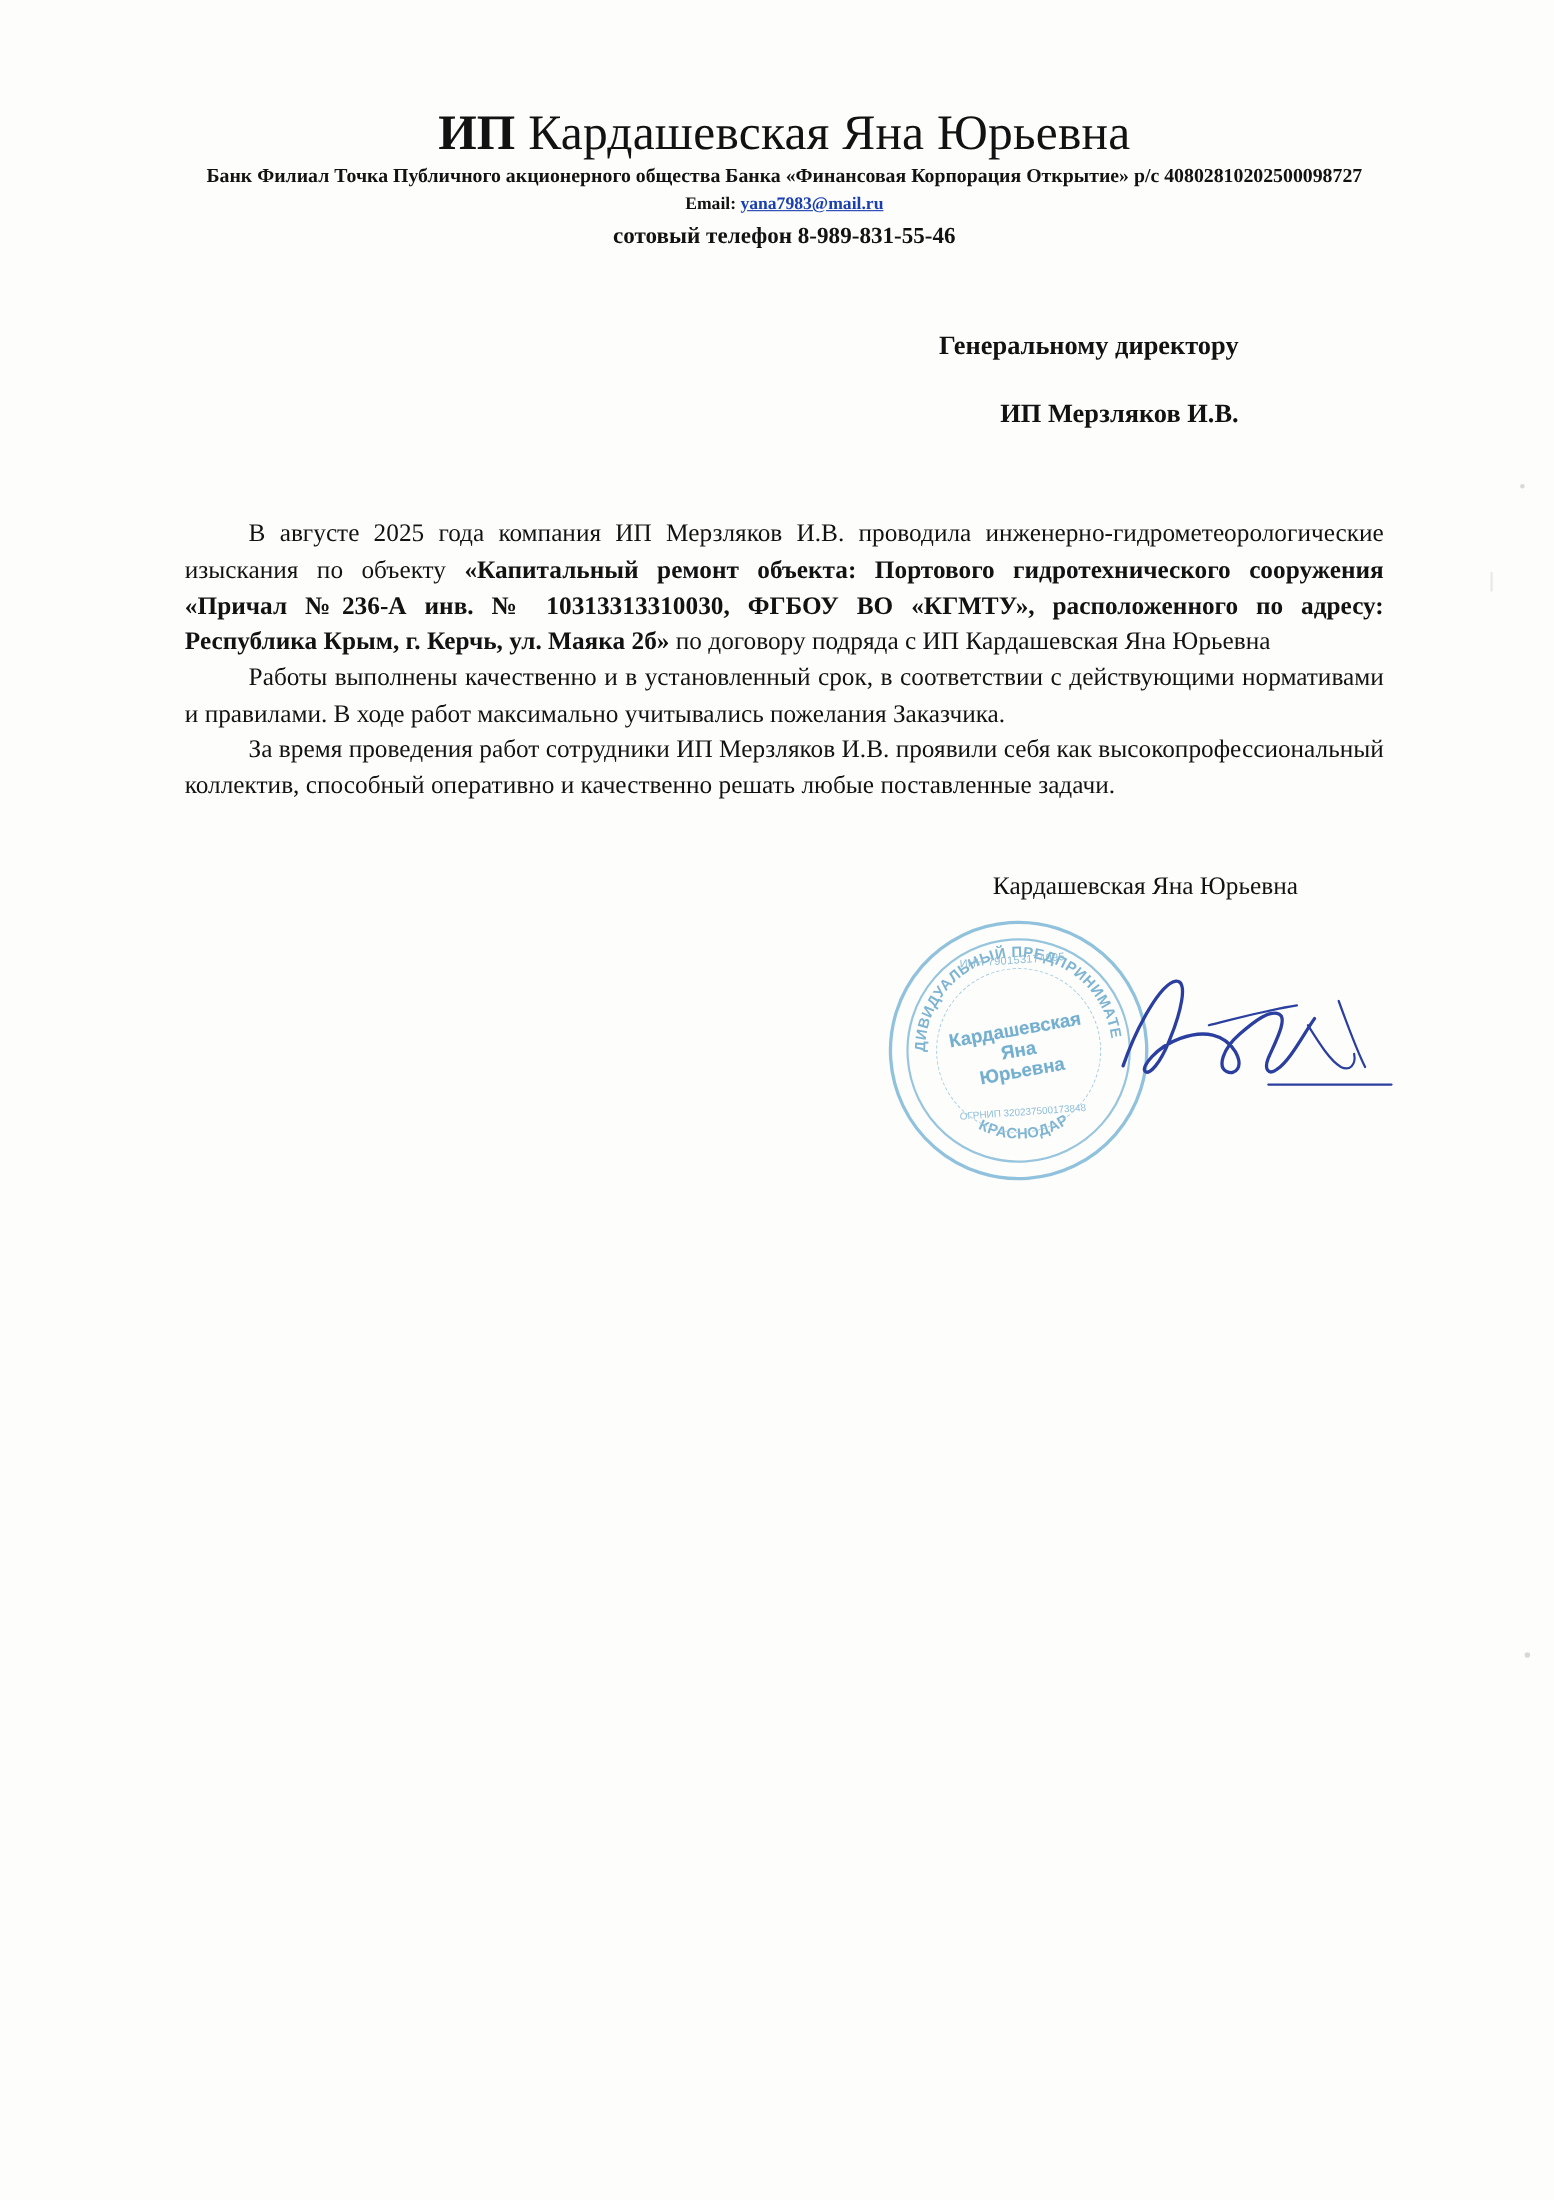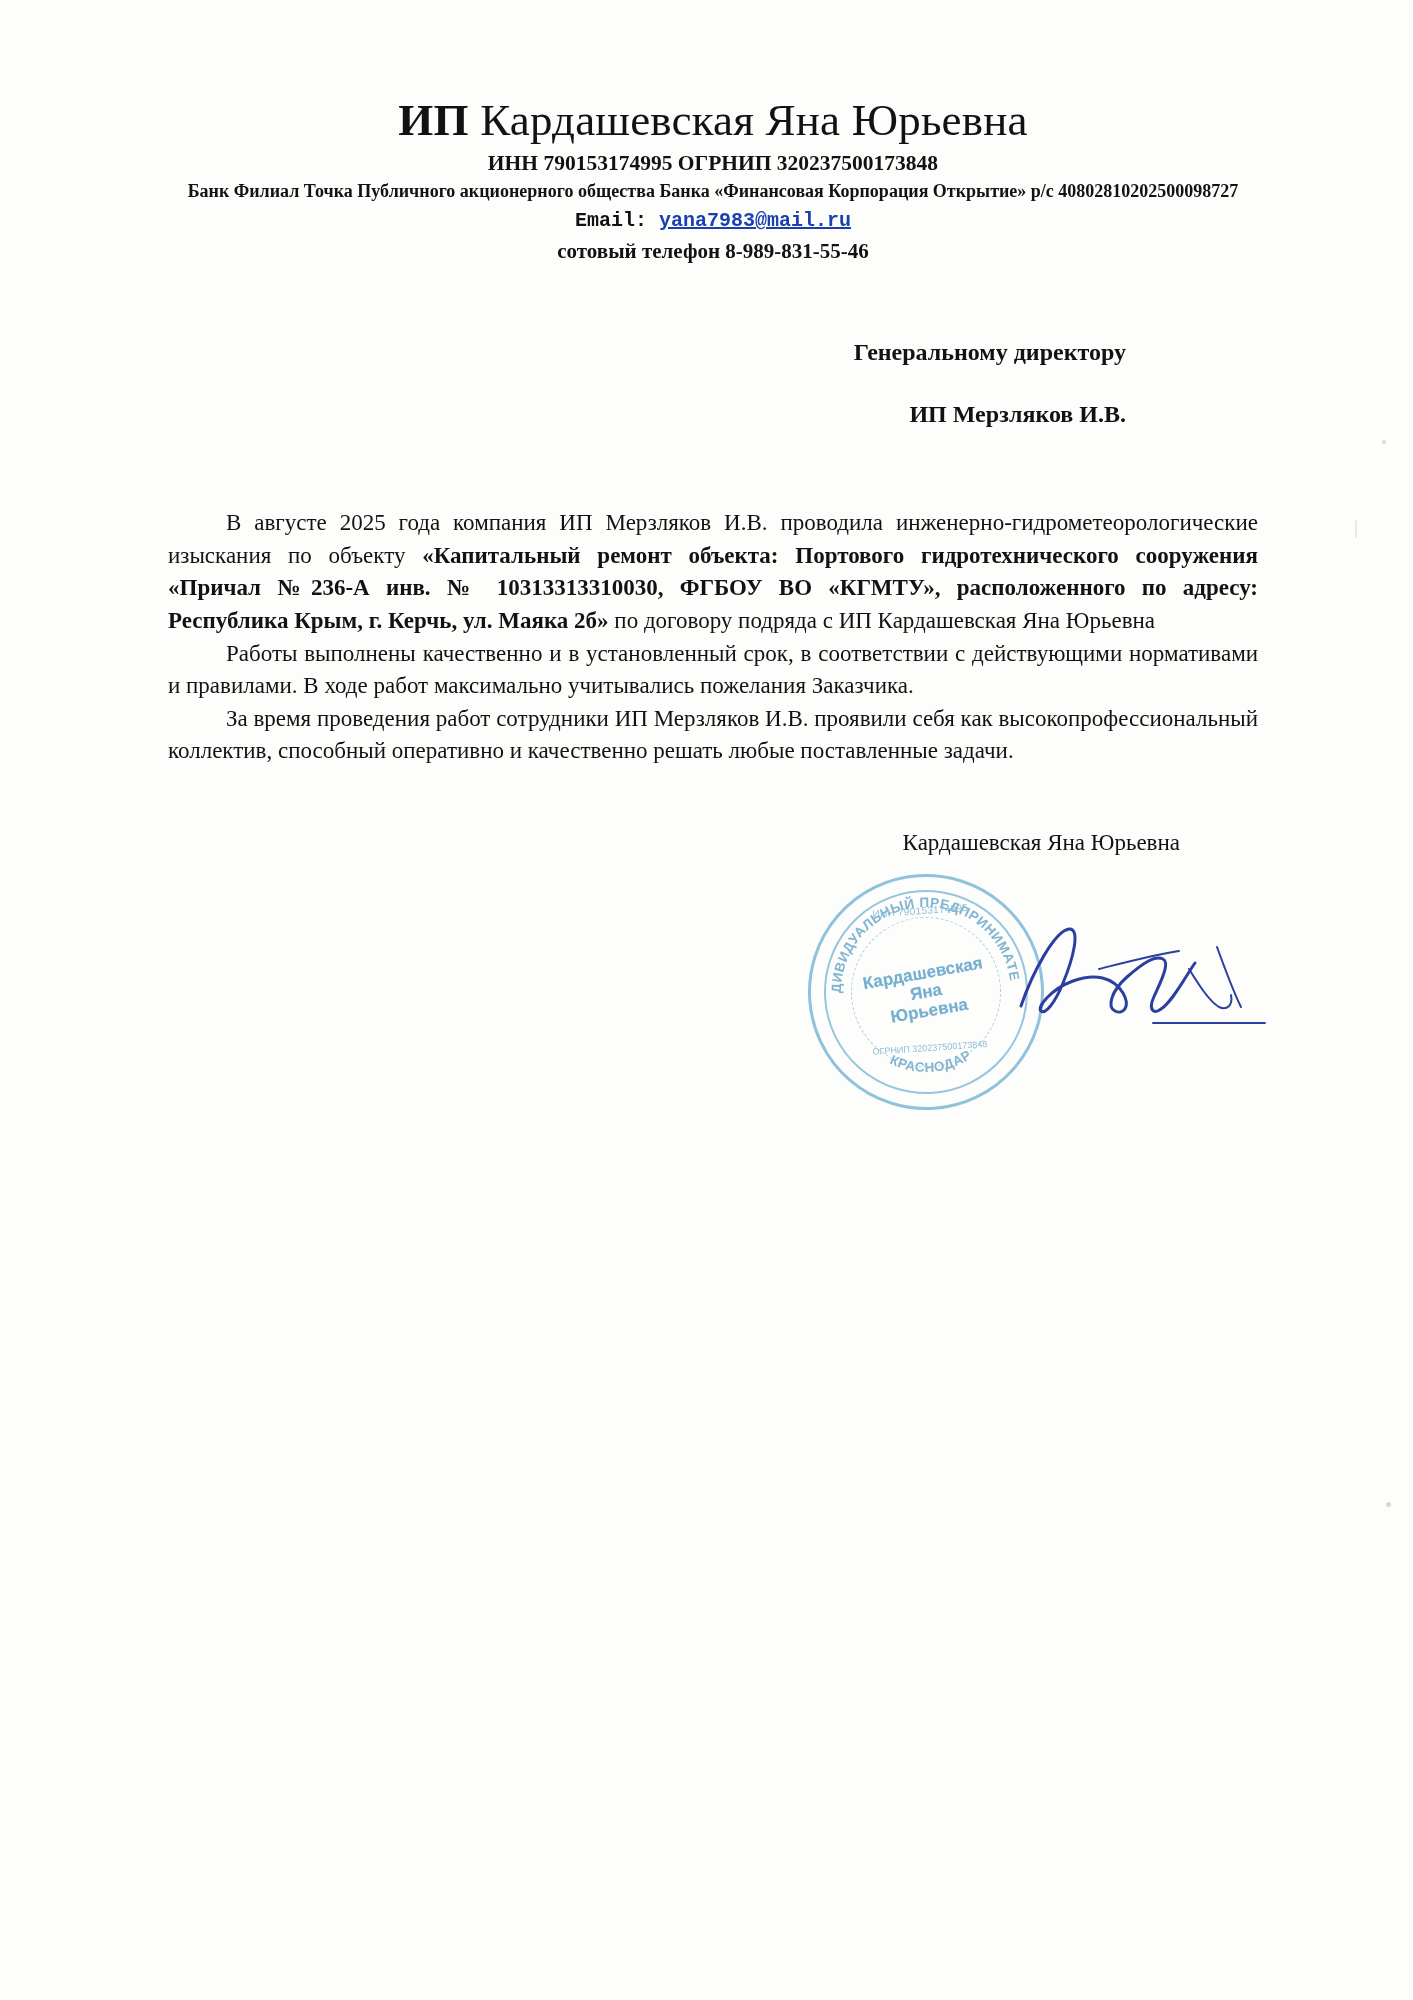--- a/index.html
+++ b/index.html
@@ -66,23 +66,23 @@
     margin-top: 2px;
     padding: 0 8px;
   }
   .lh-ks {
     font-weight: 700;
     font-size: 21.5px;
     line-height: 1.34;
     margin-top: 2px;
   }
   .lh-email {
-    font-family: Liberation Mono, monospace;
-    font-weight: 700;
-    font-size: 20px;
+    font-family: Liberation Serif, serif;
+    font-weight: 700;
+    font-size: 16px;
     margin-top: 6px;
   }
   .lh-email .mail {
     color: #1a3fb0;
     text-decoration: underline;
   }
   .lh-phone {
     font-weight: 700;
     font-size: 21px;
     margin-top: 7px;
@@ -238,21 +238,20 @@
   <div class="speck" style="left:1386px; top:1502px; width:5px; height:5px;"></div>
   <div class="speck" style="left:1355px; top:520px; width:2px; height:18px; border-radius:1px; opacity:.3;"></div>
 
   <div class="content">
 
     <div class="letterhead">
       <div class="lh-title">
         <span class="ip">ИП</span>
         <span class="nm">Кардашевская Яна Юрьевна</span>
       </div>
-      <div class="lh-line">ИНН 790153174995 ОГРНИП 320237500173848</div>
       <div class="lh-bank">Банк Филиал Точка Публичного акционерного общества Банка «Финансовая Корпорация Открытие» р/с 40802810202500098727</div>
       <div class="lh-email">
         <span>Email:</span>
         <span class="mail">yana7983@mail.ru</span>
       </div>
       <div class="lh-phone">сотовый телефон 8-989-831-55-46</div>
     </div>
 
     <div class="addressee">
       <div>Генеральному директору</div>

